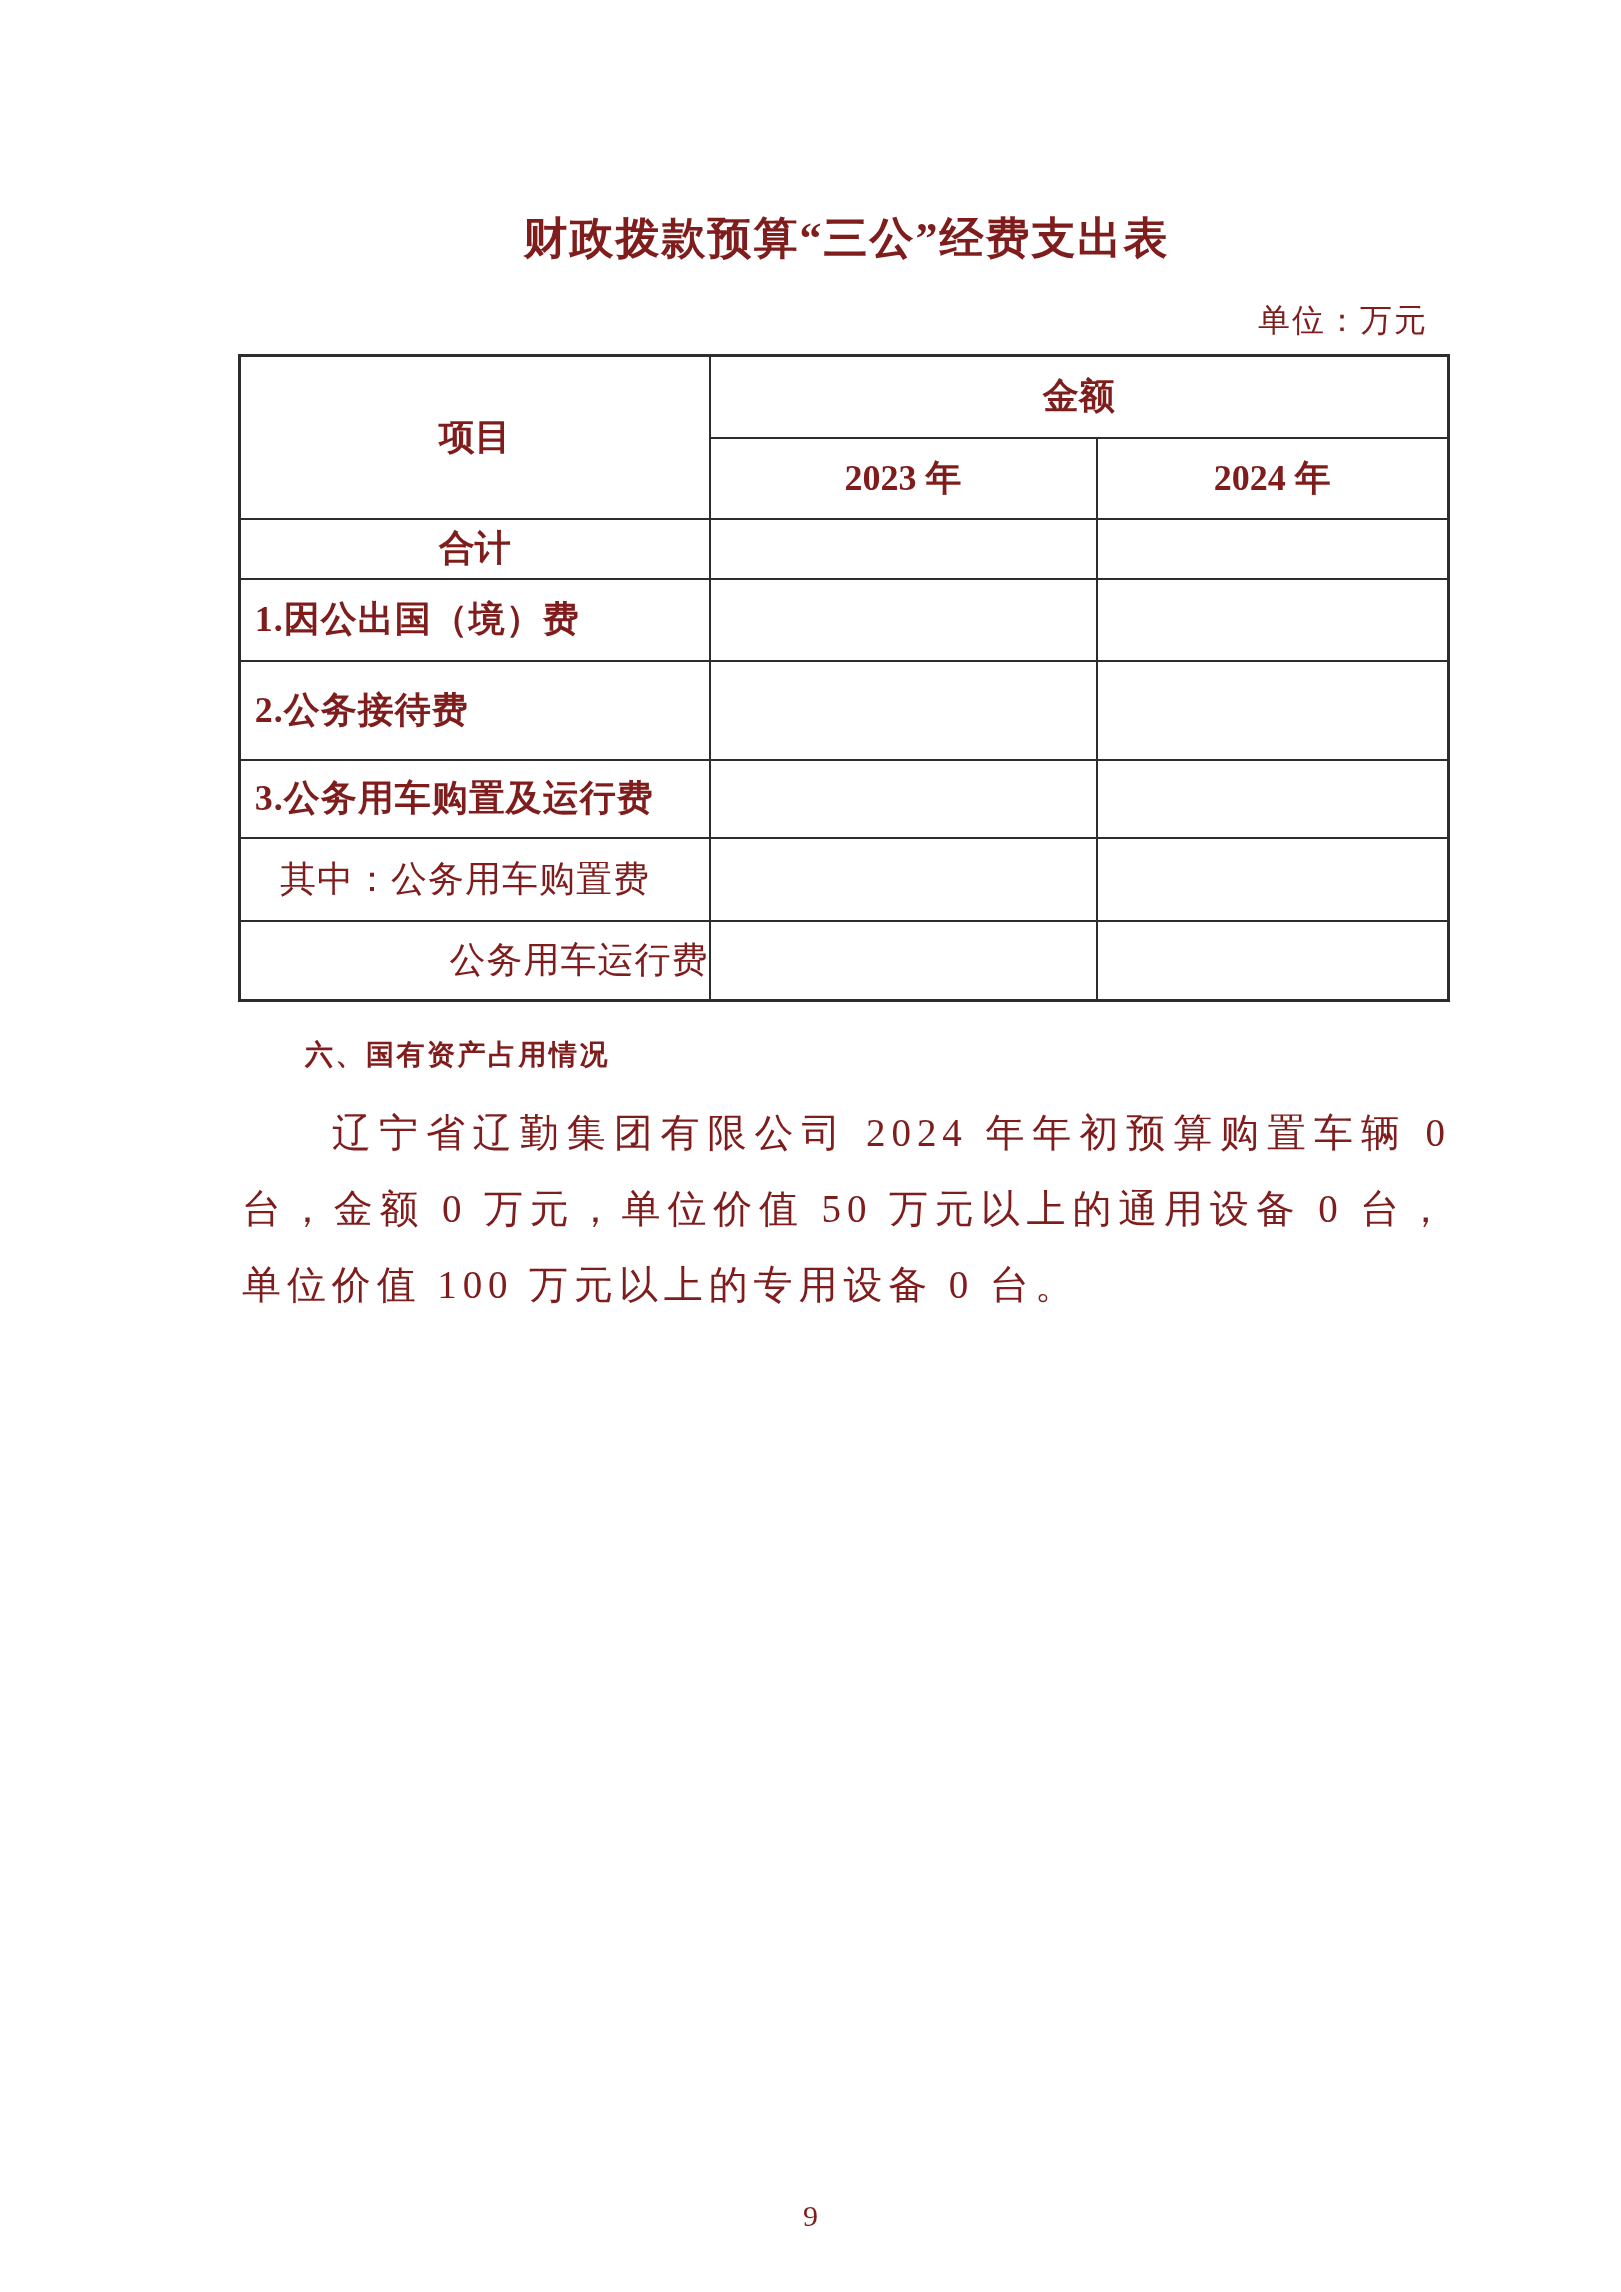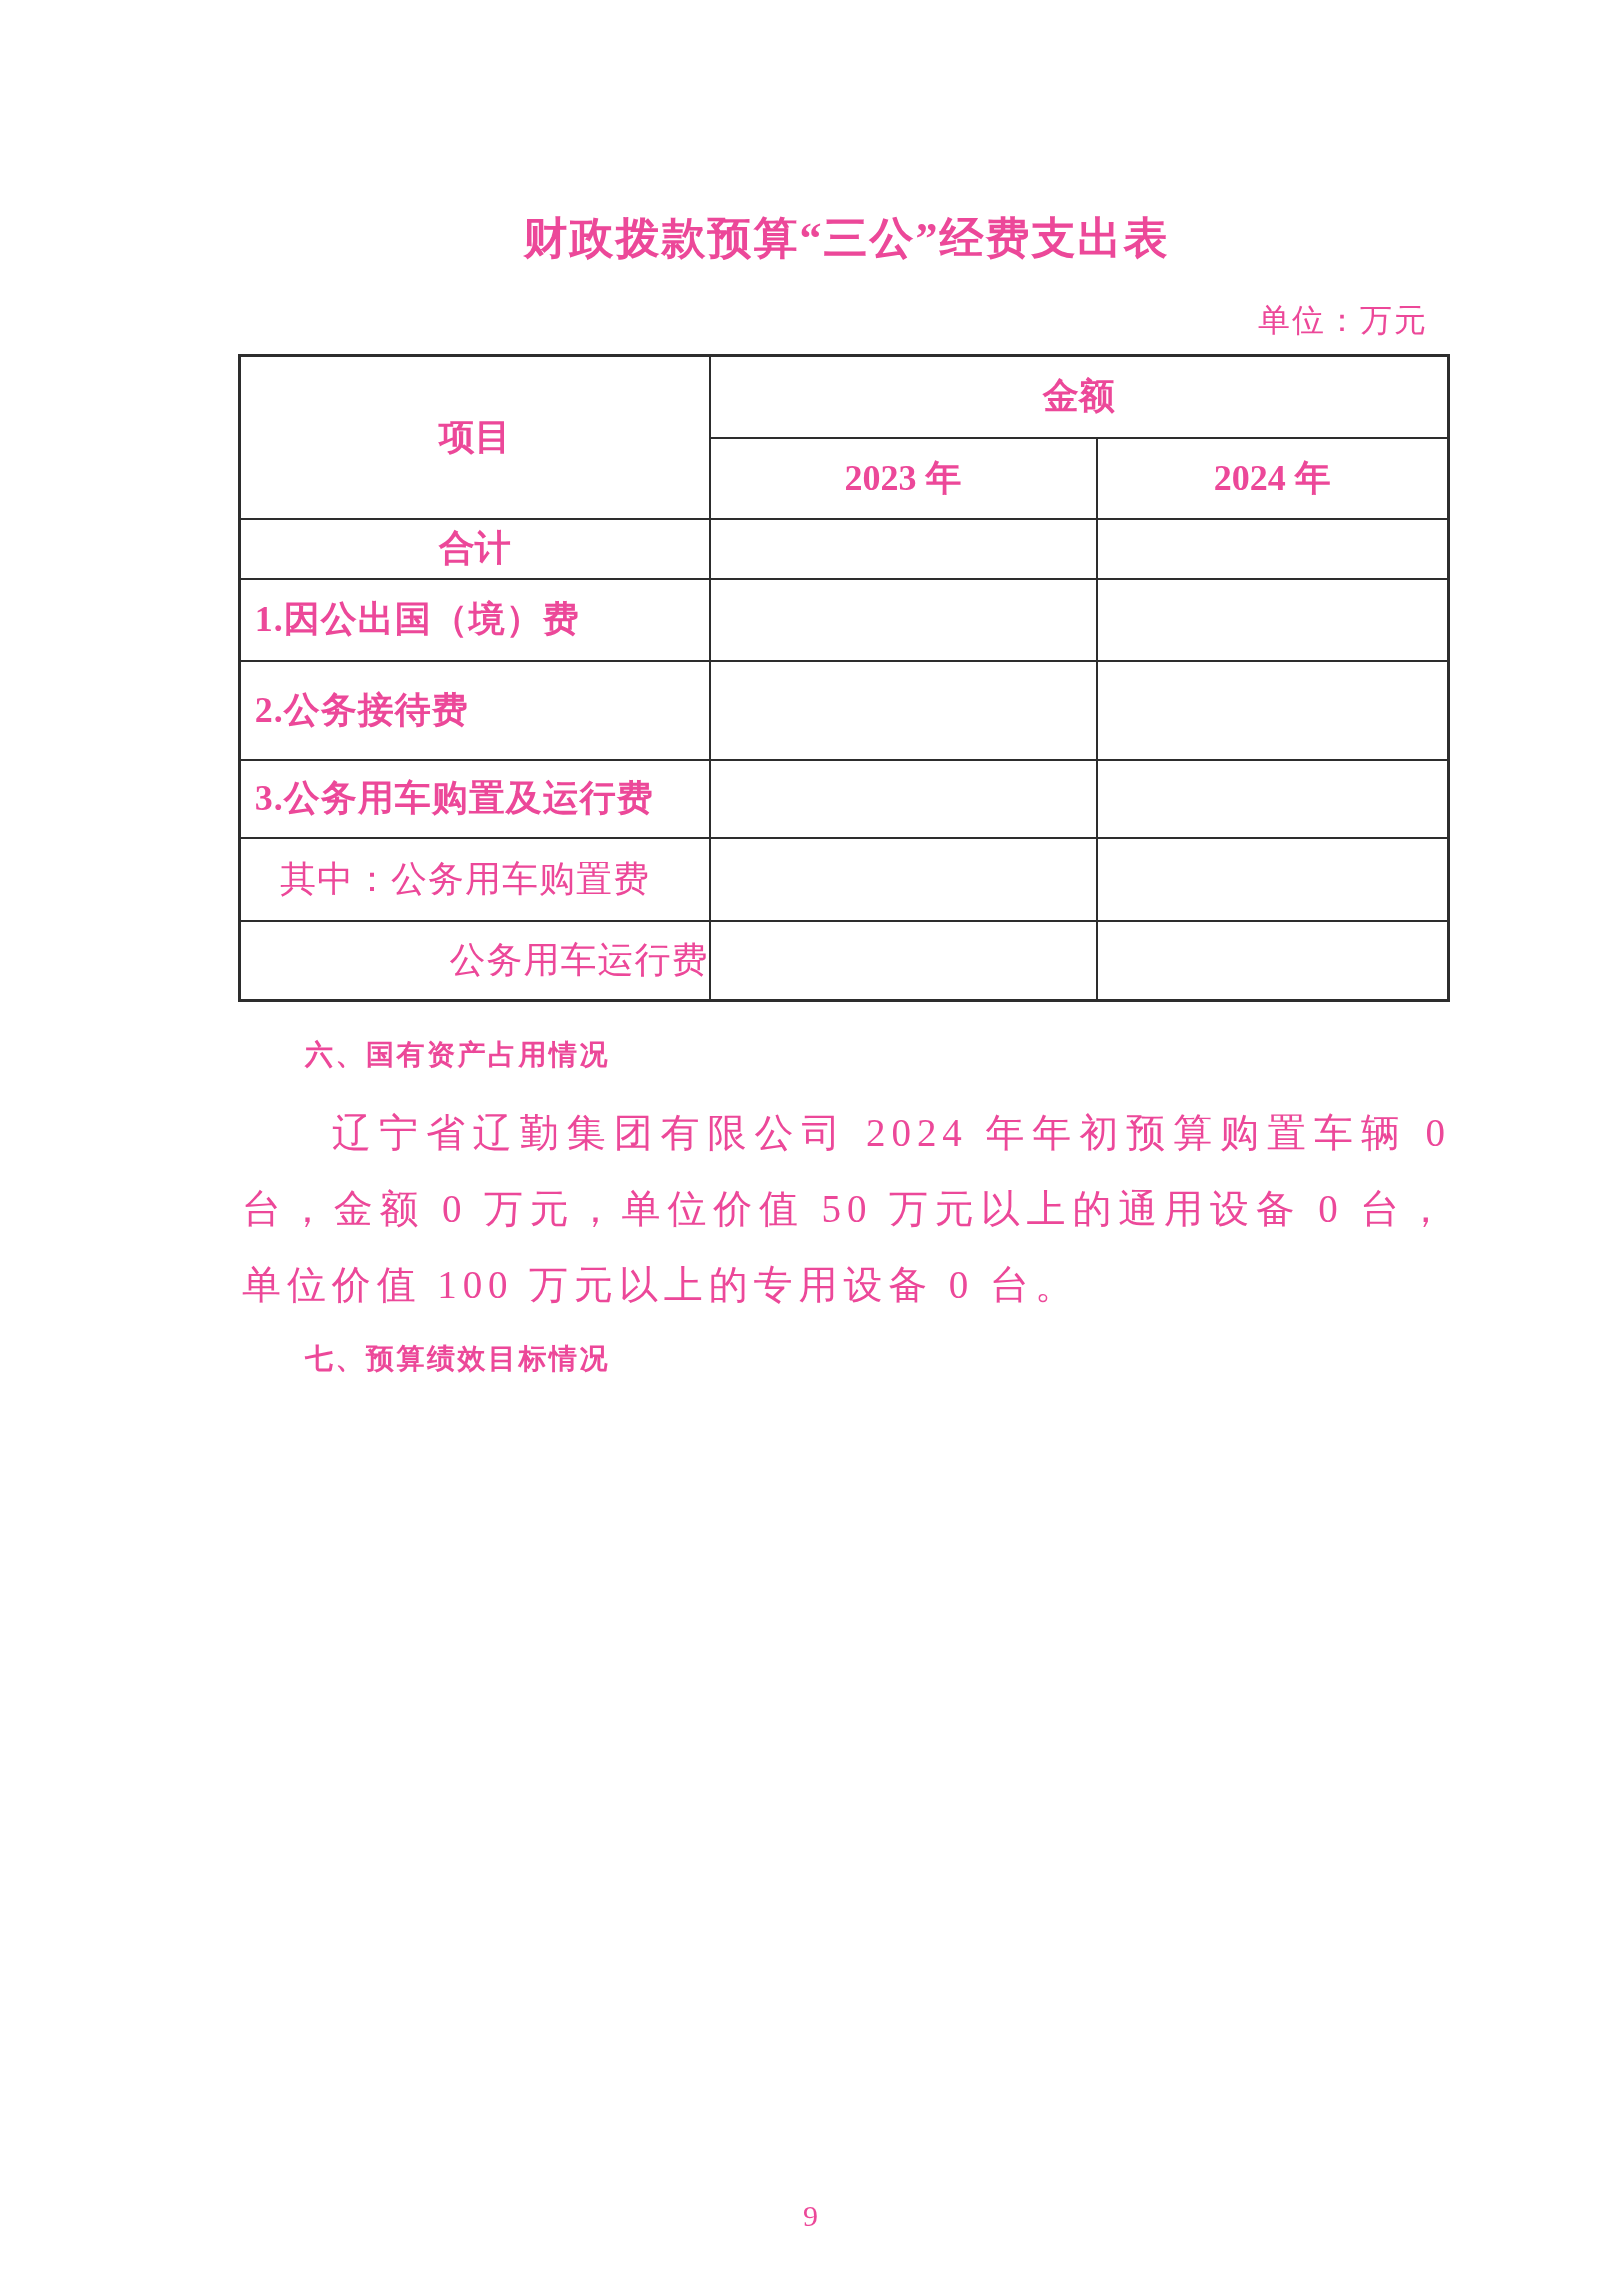--- a/index.html
+++ b/index.html
@@ -5,21 +5,21 @@
   html, body {
     margin: 0;
     padding: 0;
     background: #ffffff;
   }
   .page {
     position: relative;
     width: 1621px;
     height: 2293px;
     background: #ffffff;
-    color: #ec4899;
+    color: #7f1d1d;
     font-family: "Liberation Serif", "DejaVu Serif", serif;
     overflow: hidden;
   }
   .doc-title {
     position: absolute;
     left: 242px;
     top: 200px;
     width: 1209px;
     text-align: center;
     font-size: 44px;
@@ -172,19 +172,18 @@
         <td class="lbl-indent2">公务用车运行费</td>
         <td></td>
         <td></td>
       </tr>
     </tbody>
   </table>
 
   <div class="content">
     <div class="sec-heading">六、国有资产占用情况</div>
     <p class="body-para">辽宁省辽勤集团有限公司 2024 年年初预算购置车辆 0 台，金额 0 万元，单位价值 50 万元以上的通用设备 0 台，单位价值 100 万元以上的专用设备 0 台。</p>
-    <div class="sec-heading">七、预算绩效目标情况</div>
   </div>
 
   <div class="page-number">9</div>
 
 </div>
 
 
 </body></html>

